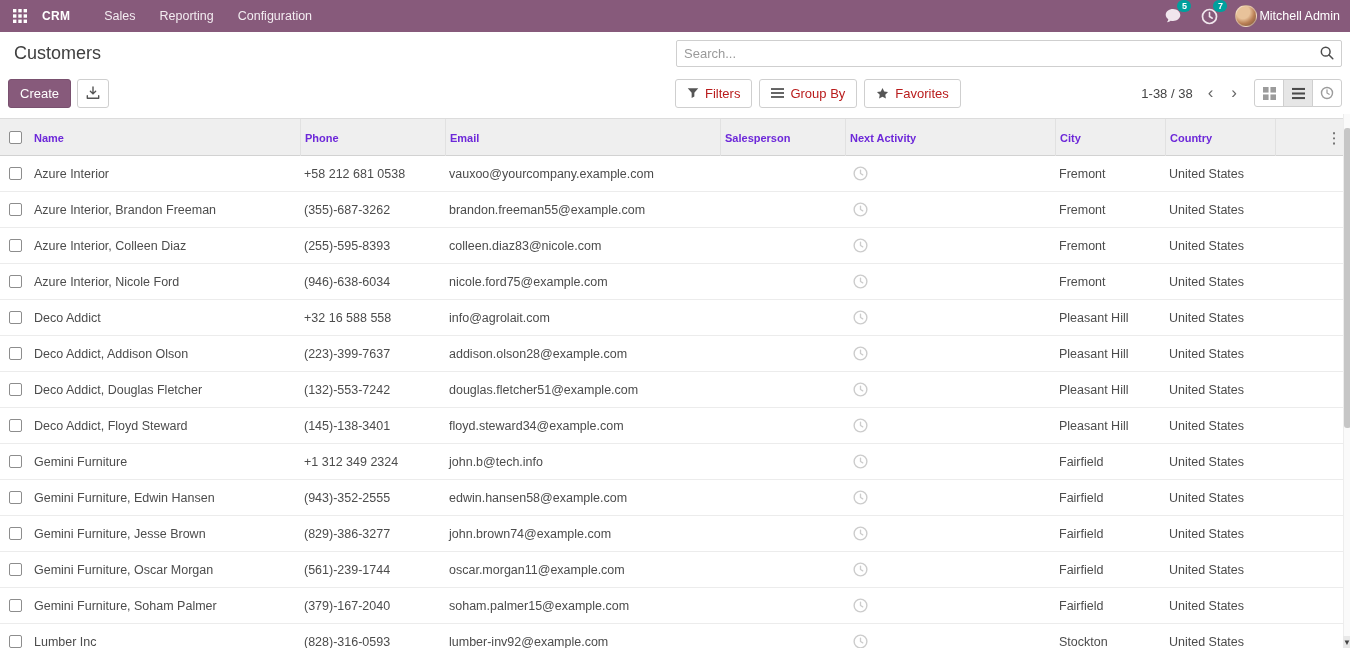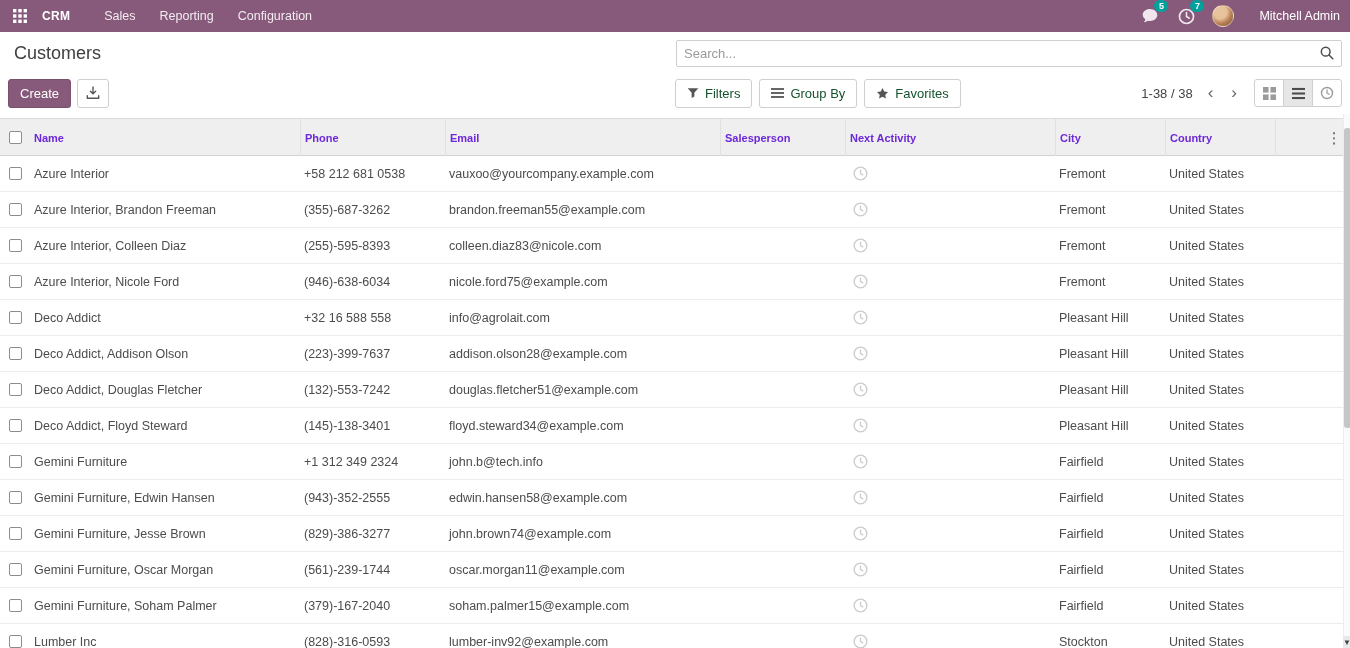--- a/index.html
+++ b/index.html
@@ -23,21 +23,21 @@
 
   
   .cp { padding:0 8px; background:#fff; }
   .cp-top { display:flex; align-items:center; height:42px; }
   .breadcrumb { font-size:18px; color:#404040; margin-left:6px; }
   .searchbox { margin-left:auto; width:666px; height:27px; border:1px solid #cfcfcf; border-radius:2px;
     display:flex; align-items:center; padding:0 7px; background:#fff; }
   .searchbox input { border:0; outline:0; flex:1; font-size:13px; font-family:inherit; color:#ec4899; }
   .searchbox input::placeholder { color:#9a9a9a; }
   .cp-bottom { display:flex; align-items:center; height:44px; position:relative; padding-bottom:6px; }
-  .btn { font-size:13px; font-family:inherit; border:1px solid #cfcfcf; background:#fff; color:#14532d;
+  .btn { font-size:13px; font-family:inherit; border:1px solid #cfcfcf; background:#fff; color:#b91c1c;
     border-radius:3px; height:29px; padding:0 11px; display:inline-flex; align-items:center; gap:6px; cursor:pointer; }
   .btn-primary { background:var(--primary,#875A7B); border-color:#79516f; color:#fff; }
   .btn-export { width:32px; justify-content:center; margin-left:6px; padding:0; }
   .filter-group { position:absolute; left:667px; display:flex; gap:7px; }
   .right-group { margin-left:auto; display:flex; align-items:center; }
   .pager-value { font-size:13px; color:#444; margin-right:6px; cursor:pointer; }
   .pager-arrow { font-size:17px; color:#666; padding:0 9px; cursor:pointer; background:none; border:none; line-height:28px; font-family:inherit; }
   .view-switcher { display:flex; margin-left:8px; }
   .vs-btn { width:30px; height:28px; border:1px solid #cfcfcf; background:#fff; display:flex;
     align-items:center; justify-content:center; cursor:pointer; margin-left:-1px; }
@@ -101,21 +101,21 @@
         </svg>
       <span class="badge">5</span>
     </div>
     <div class="systray-icon">
       <svg width="17" height="17" viewBox="0 0 16 16">
           <circle cx="8" cy="8" r="6.6" fill="none" stroke="#f0e6ed" stroke-width="1.6"></circle>
           <path d="M8 4.2V8l2.6 1.6" fill="none" stroke="#f0e6ed" stroke-width="1.5" stroke-linecap="round"></path>
         </svg>
       <span class="badge">7</span>
     </div>
-    <div style="display:flex; align-items:center; gap:25px; cursor:pointer;">
+    <div style="display:flex; align-items:center; gap:2px; cursor:pointer;">
       <div class="avatar"></div>
       <span class="user-name">Mitchell Admin</span>
     </div>
   </div>
 </div>
 
 <div class="cp">
   <div class="cp-top">
     <div class="breadcrumb">Customers</div>
     <div class="searchbox">

